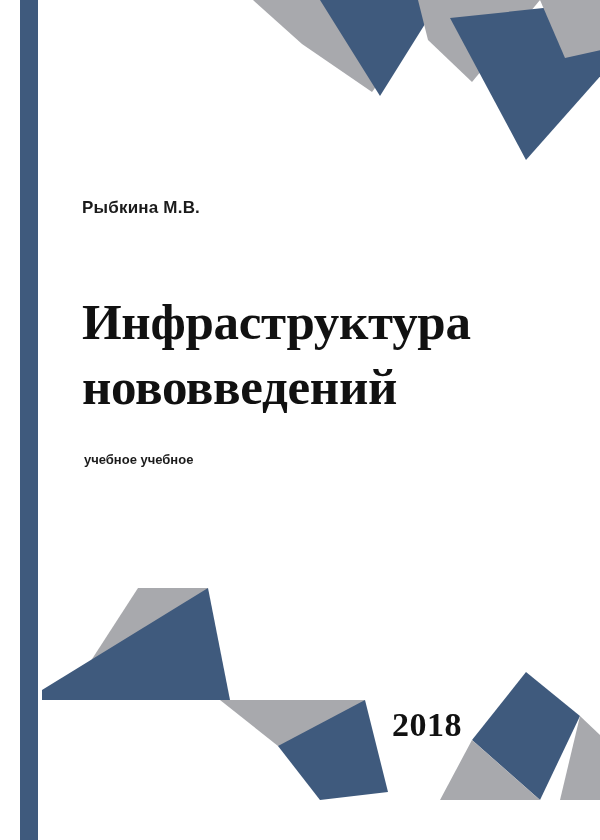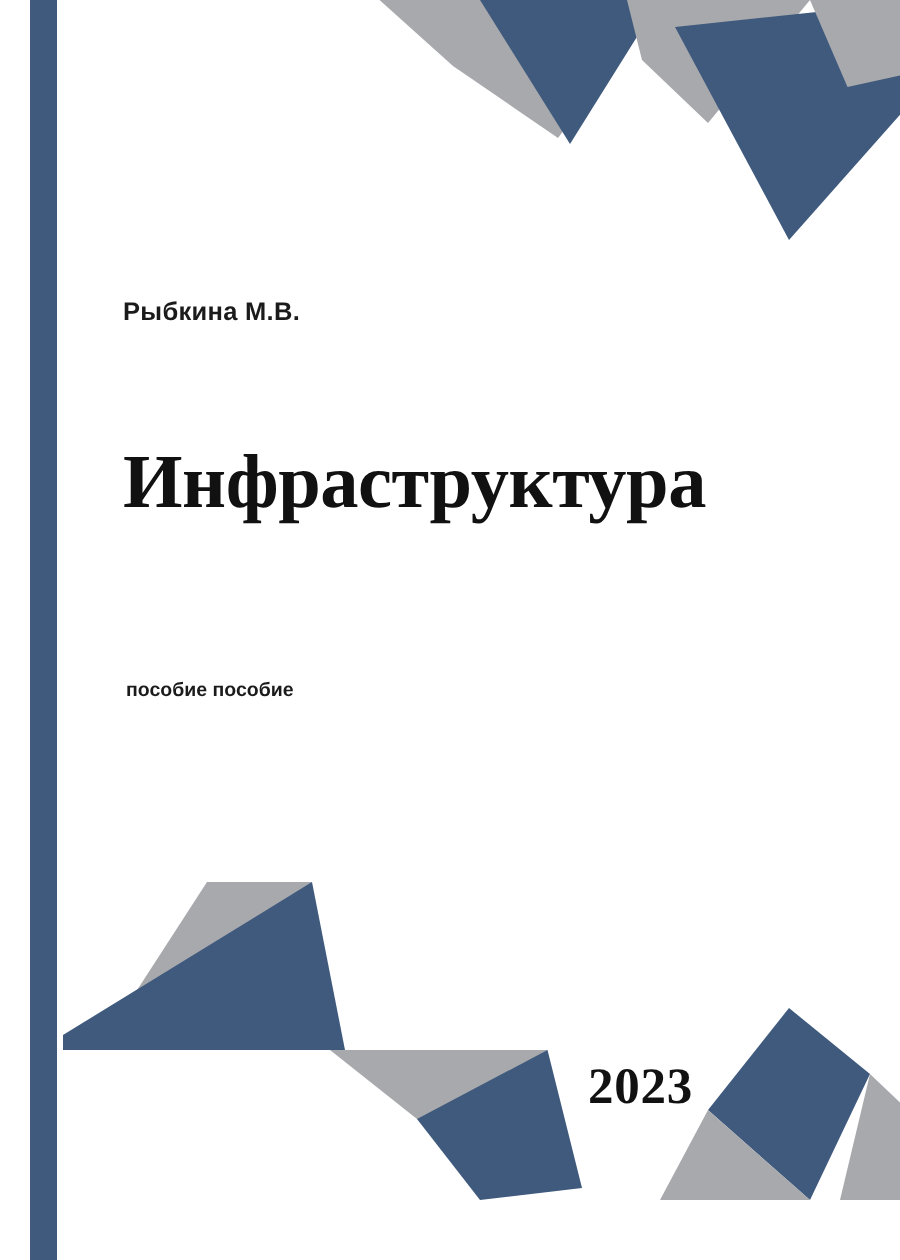--- a/index.html
+++ b/index.html
@@ -116,20 +116,21 @@
     <polygon points="506,672 560,716 520,800 452,740" fill="#3f5a7d"></polygon>
     <polygon points="452,740 520,800 420,800" fill="#a8a9ad"></polygon>
     <polygon points="560,716 600,754 600,800 540,800" fill="#a8a9ad"></polygon>
   </svg>
 
   <div class="content">
     <div class="author">Рыбкина М.В.</div>
 
     <div class="title">
       <div>Инфраструктура</div>
+      <div>нововведений</div>
     </div>
 
-    <div class="subtitle">пособие пособие</div>
+    <div class="subtitle">учебное учебное</div>
 
-    <div class="year">2023</div>
+    <div class="year">2018</div>
   </div>
 
 </div>
 
 </body></html>

